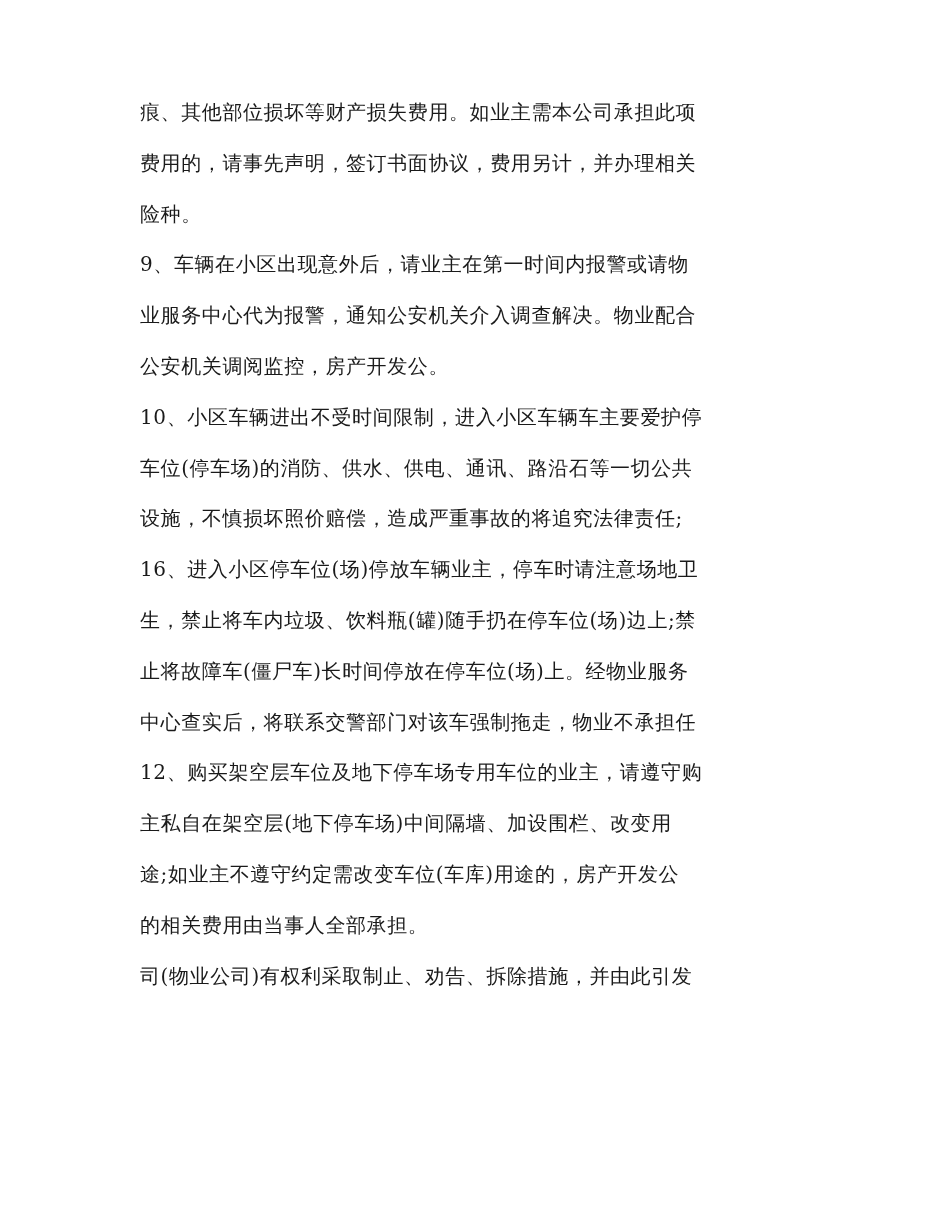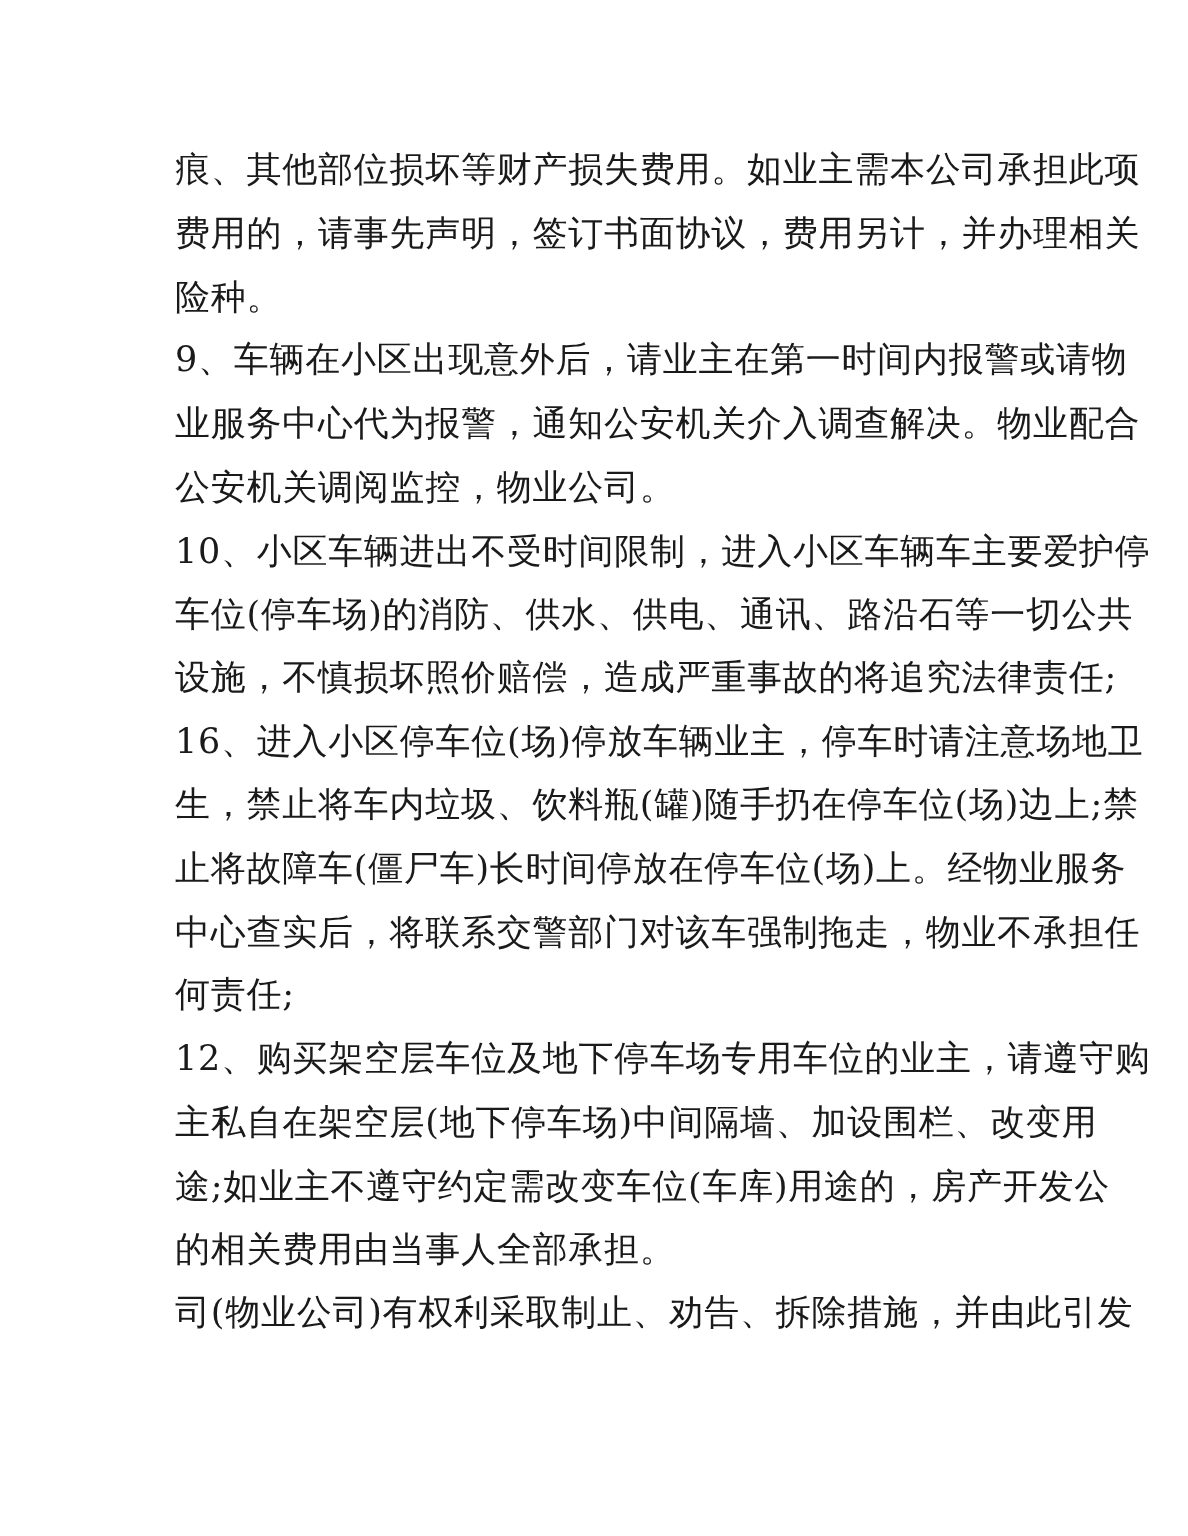--- a/index.html
+++ b/index.html
@@ -9,49 +9,48 @@
   }
   body {
     width: 950px;
     height: 1229px;
     position: relative;
     overflow: hidden;
   }
   .page {
     position: absolute;
     left: 140px;
-    top: 116px;
+    top: 92px;
     width: 680px;
     font-family: "DejaVu Serif", "Liberation Serif", serif;
-    font-size: 28px;
+    font-size: 20px;
     color: #1a1a1a;
   }
   .line {
     height: 50.8px;
     line-height: 40px;
     white-space: nowrap;
     letter-spacing: 0.6px;
   }
 </style>
 </head>
 <body>
 
 <div class="page">
   <div class="line">痕、其他部位损坏等财产损失费用。如业主需本公司承担此项</div>
   <div class="line">费用的，请事先声明，签订书面协议，费用另计，并办理相关</div>
   <div class="line">险种。</div>
   <div class="line">9、车辆在小区出现意外后，请业主在第一时间内报警或请物</div>
   <div class="line">业服务中心代为报警，通知公安机关介入调查解决。物业配合</div>
-  <div class="line">公安机关调阅监控，物业公司。</div>
+  <div class="line">公安机关调阅监控，房产开发公。</div>
   <div class="line">10、小区车辆进出不受时间限制，进入小区车辆车主要爱护停</div>
   <div class="line">车位(停车场)的消防、供水、供电、通讯、路沿石等一切公共</div>
   <div class="line">设施，不慎损坏照价赔偿，造成严重事故的将追究法律责任;</div>
   <div class="line">16、进入小区停车位(场)停放车辆业主，停车时请注意场地卫</div>
   <div class="line">生，禁止将车内垃圾、饮料瓶(罐)随手扔在停车位(场)边上;禁</div>
   <div class="line">止将故障车(僵尸车)长时间停放在停车位(场)上。经物业服务</div>
   <div class="line">中心查实后，将联系交警部门对该车强制拖走，物业不承担任</div>
-  <div class="line">何责任;</div>
   <div class="line">12、购买架空层车位及地下停车场专用车位的业主，请遵守购</div>
   <div class="line">主私自在架空层(地下停车场)中间隔墙、加设围栏、改变用</div>
   <div class="line">途;如业主不遵守约定需改变车位(车库)用途的，房产开发公</div>
   <div class="line">的相关费用由当事人全部承担。</div>
   <div class="line">司(物业公司)有权利采取制止、劝告、拆除措施，并由此引发</div>
 </div>
 
 </body></html>

